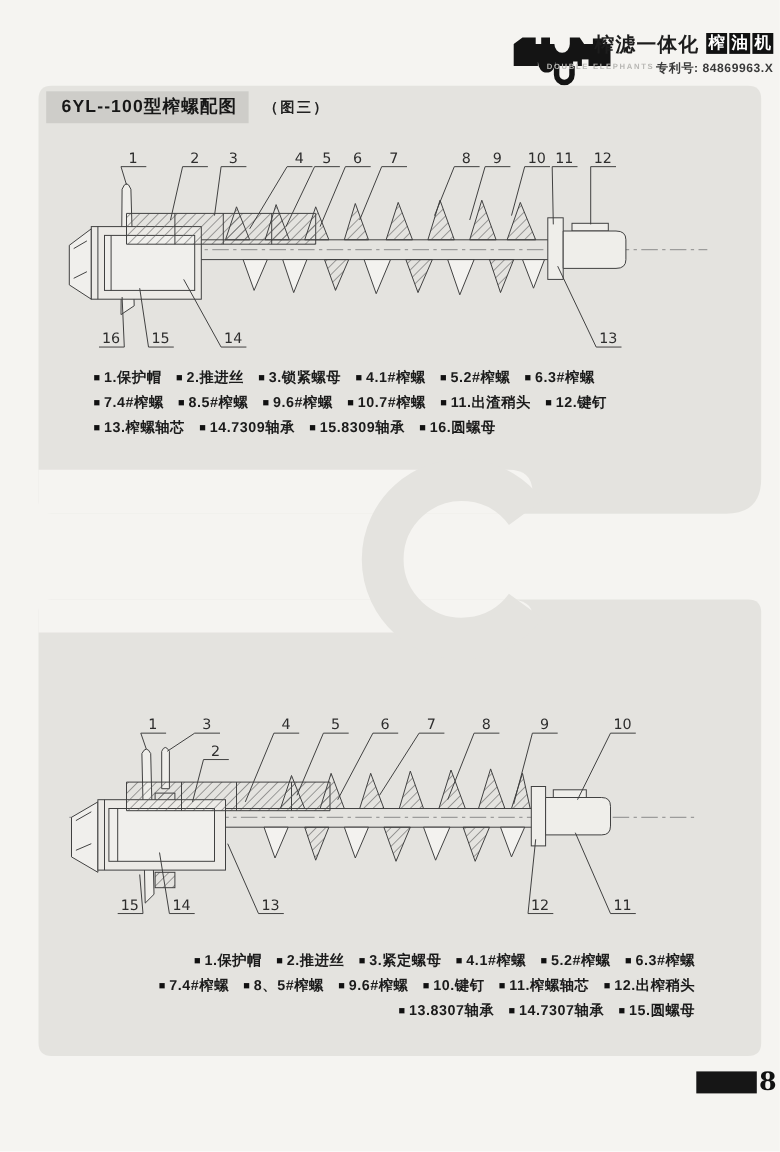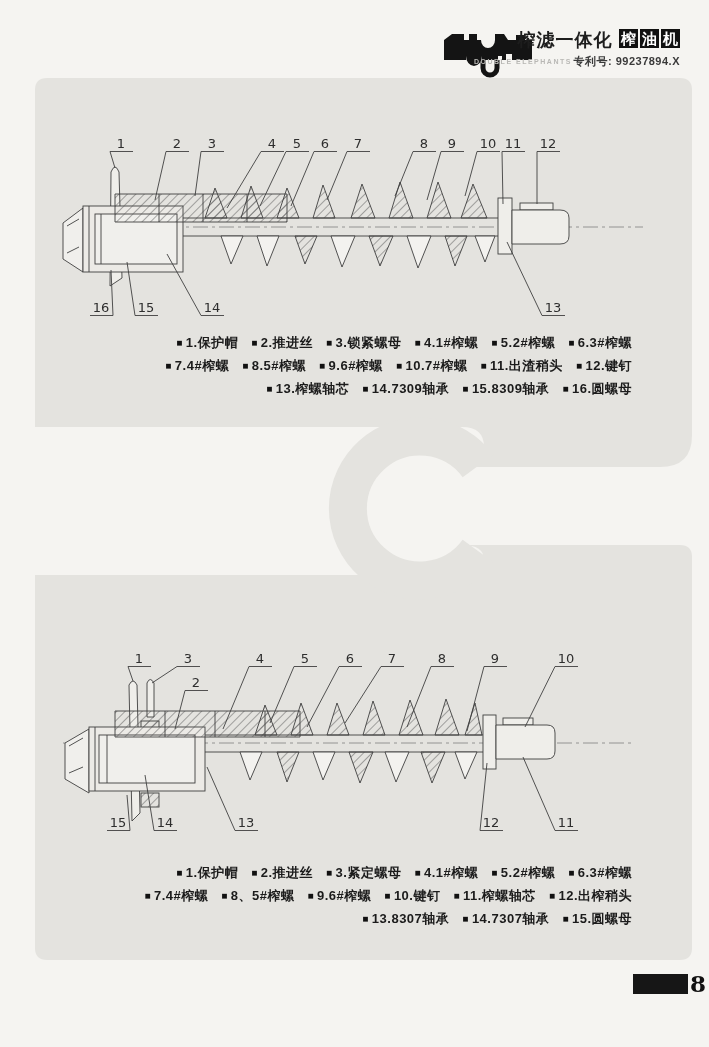--- a/index.html
+++ b/index.html
@@ -1,20 +1,20 @@
 <!DOCTYPE html>
 <html><head>
 <meta charset="utf-8">
 <style>
   html,body{margin:0;padding:0;background:#fff;}
   .page{position:relative;width:709px;height:1047px;background:#f5f4f1;overflow:hidden;
         font-family:"Liberation Sans",sans-serif;color:#222;}
   svg.bg{position:absolute;left:0;top:0;}
   
-  .header{position:absolute;left:416px;top:20px;width:266px;height:58px;}
+  .header{position:absolute;left:439px;top:20px;width:266px;height:58px;}
   .logo{position:absolute;left:26px;top:8px;}
   .brand-en{position:absolute;left:58px;top:38px;font-size:7px;letter-spacing:1.5px;color:#b9b8b5;
             font-weight:700;white-space:nowrap;}
   .brandrow{position:absolute;right:2px;top:8px;white-space:nowrap;text-align:right;}
   .brand-outline{font-size:18px;font-weight:700;color:#1d1d1d;letter-spacing:1px;}
   .brand-boxed span{display:inline-block;background:#111;color:#fff;font-size:15px;font-weight:700;
             padding:2px 2px;margin-left:2px;line-height:1;vertical-align:2px;}
   .patent{position:absolute;right:2px;top:34px;font-size:11px;font-weight:700;color:#3a3a3a;
           letter-spacing:.5px;}
   
@@ -24,21 +24,21 @@
   .fig-title .figlabel{display:inline-block;margin-left:14px;font-size:13px;font-weight:700;
         color:#222;letter-spacing:2px;}
   .t1{left:42px;top:83px;}
   .t2{left:42px;top:583px;}
   .diagram{position:absolute;}
   .d1{left:55px;top:130px;}
   .d2{left:55px;top:645px;}
   
   .legend{position:absolute;width:560px;font-size:13px;font-weight:700;color:#1b1b1b;
           letter-spacing:.5px;}
-  .l1{left:85px;top:334px;text-align:right;}
+  .l1{left:85px;top:334px;}
   .l2{left:85px;top:864px;text-align:right;}
   .legend-row{margin-bottom:5px;white-space:nowrap;}
   .legend-item{display:inline-block;margin-right:13px;}
   .legend-item .sq{font-size:10px;margin-right:3px;vertical-align:1px;color:#111;}
   
   .footer{position:absolute;left:0;top:970px;width:709px;height:30px;}
   .footer .bar{position:absolute;left:633px;top:4px;width:55px;height:20px;background:#161616;}
   .pagenum{position:absolute;left:690px;top:0;font-family:"DejaVu Serif",serif;
            font-size:23px;font-weight:700;color:#111;}
   text.co{font-family:"DejaVu Sans",sans-serif;font-size:13px;fill:#2e2e2e;}
@@ -65,23 +65,26 @@
     <svg class="logo" width="92" height="50" viewBox="0 0 92 50">
       <path d="M2,12 L10,6 H22 V12 H27 V6 H35 V12 H39 A7 8 0 0 0 53,12 V6 H62 L66,12 H74 V7 H83 V12 H90 V32 H60 V28 H56 V32 H40 V28 A8 10 0 0 1 24,28 V32 H2 Z" fill="#141414"></path>
       <path d="M41,32 V40 A7 7 0 0 0 55,40 V32" fill="none" stroke="#141414" stroke-width="5"></path>
       <rect x="64" y="26" width="6" height="6" fill="#f5f4f1"></rect>
     </svg>
     <div class="brand-en">DOUBLE ELEPHANTS</div>
     <div class="brandrow">
       <span class="brand-outline">榨滤一体化</span>
       <span class="brand-boxed" id="brand-boxed"><span>榨</span><span>油</span><span>机</span></span>
     </div>
-    <div class="patent">专利号: 99237894.X</div>
+    <div class="patent">专利号: 84869963.X</div>
   </div>
 
+  <div class="fig-title t1">
+    <span class="band">6YL--100型榨螺配图</span><span class="figlabel">（图三）</span>
+  </div>
 
   <svg id="fig0" class="diagram d1" width="600" height="200" viewBox="0 0 600 200">
     <defs>
       <pattern id="hp1" width="6" height="6" patternUnits="userSpaceOnUse" patternTransform="rotate(45)">
         <line x1="0" y1="0" x2="0" y2="6" stroke="#5a5a5a" stroke-width="1"></line>
       </pattern>
     </defs>
     <g stroke="#3f3f3f" fill="none" stroke-width="0.9">
       <path d="M8,97 H588" stroke-dasharray="15 4 3 4" stroke="#8a8a8a"></path>
       <path d="M56,42 Q60,32 64,42 L67,148 L55,156 Z" fill="#efeeea"></path>

